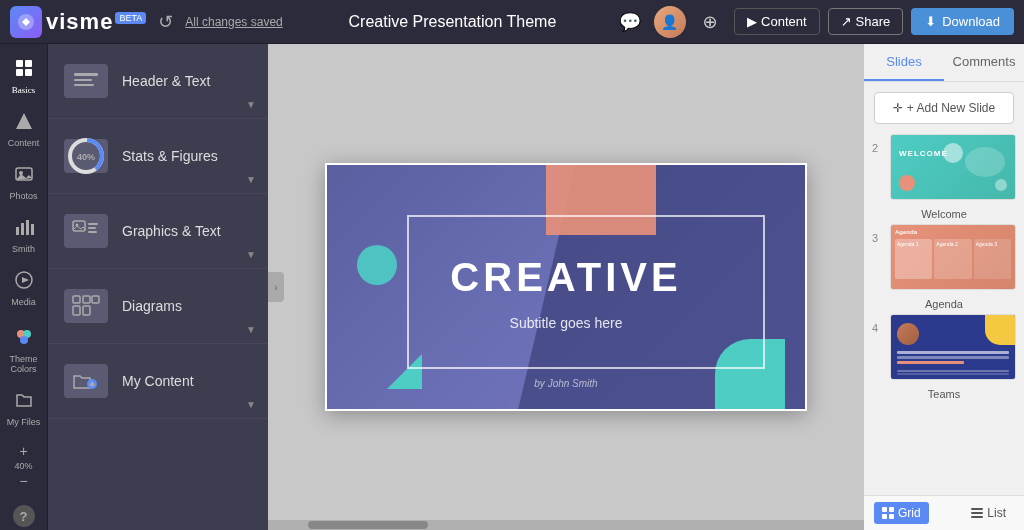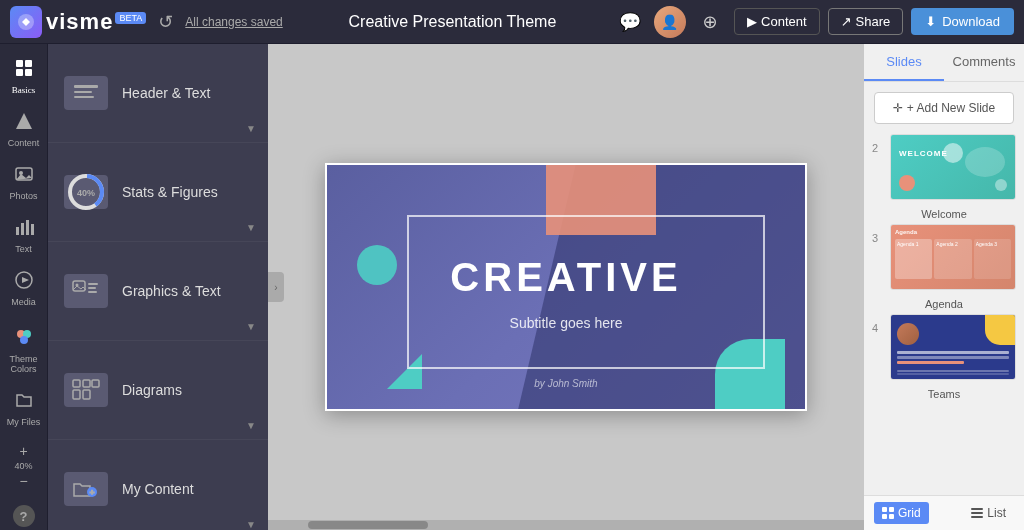--- a/index.html
+++ b/index.html
@@ -186,21 +186,21 @@
       background: #3d3d50;
       flex-shrink: 0;
       display: flex;
       flex-direction: column;
       overflow-y: auto;
     }
     .panel-item {
       display: flex;
       align-items: center;
       gap: 14px;
-      padding: 32px 16px;
+      padding: 20px 16px;
       cursor: pointer;
       border-bottom: 1px solid rgba(255,255,255,0.05);
       position: relative;
     }
     .panel-item-icon {
       width: 44px;
       height: 34px;
       background: #5a5a72;
       border-radius: 4px;
       display: flex;
@@ -564,21 +564,21 @@
     </div>
     <div class="sidebar-item">
       <span class="icon">
         <svg width="20" height="20" viewBox="0 0 20 20" fill="currentColor">
             <rect x="2" y="10" width="3" height="8"></rect>
             <rect x="7" y="6" width="3" height="12"></rect>
             <rect x="12" y="3" width="3" height="15"></rect>
             <rect x="17" y="7" width="3" height="11"></rect>
           </svg>
       </span>
-      <span class="sidebar-item-label">Text</span>
+      <span class="sidebar-item-label">Smith</span>
     </div>
     <div class="sidebar-item">
       <span class="icon">
         <svg width="20" height="20" viewBox="0 0 20 20" fill="currentColor">
             <circle cx="10" cy="10" r="8" fill="none" stroke="currentColor" stroke-width="1.5"></circle>
             <polygon points="8,7 15,10 8,13"></polygon>
           </svg>
       </span>
       <span class="sidebar-item-label">Media</span>
     </div>

